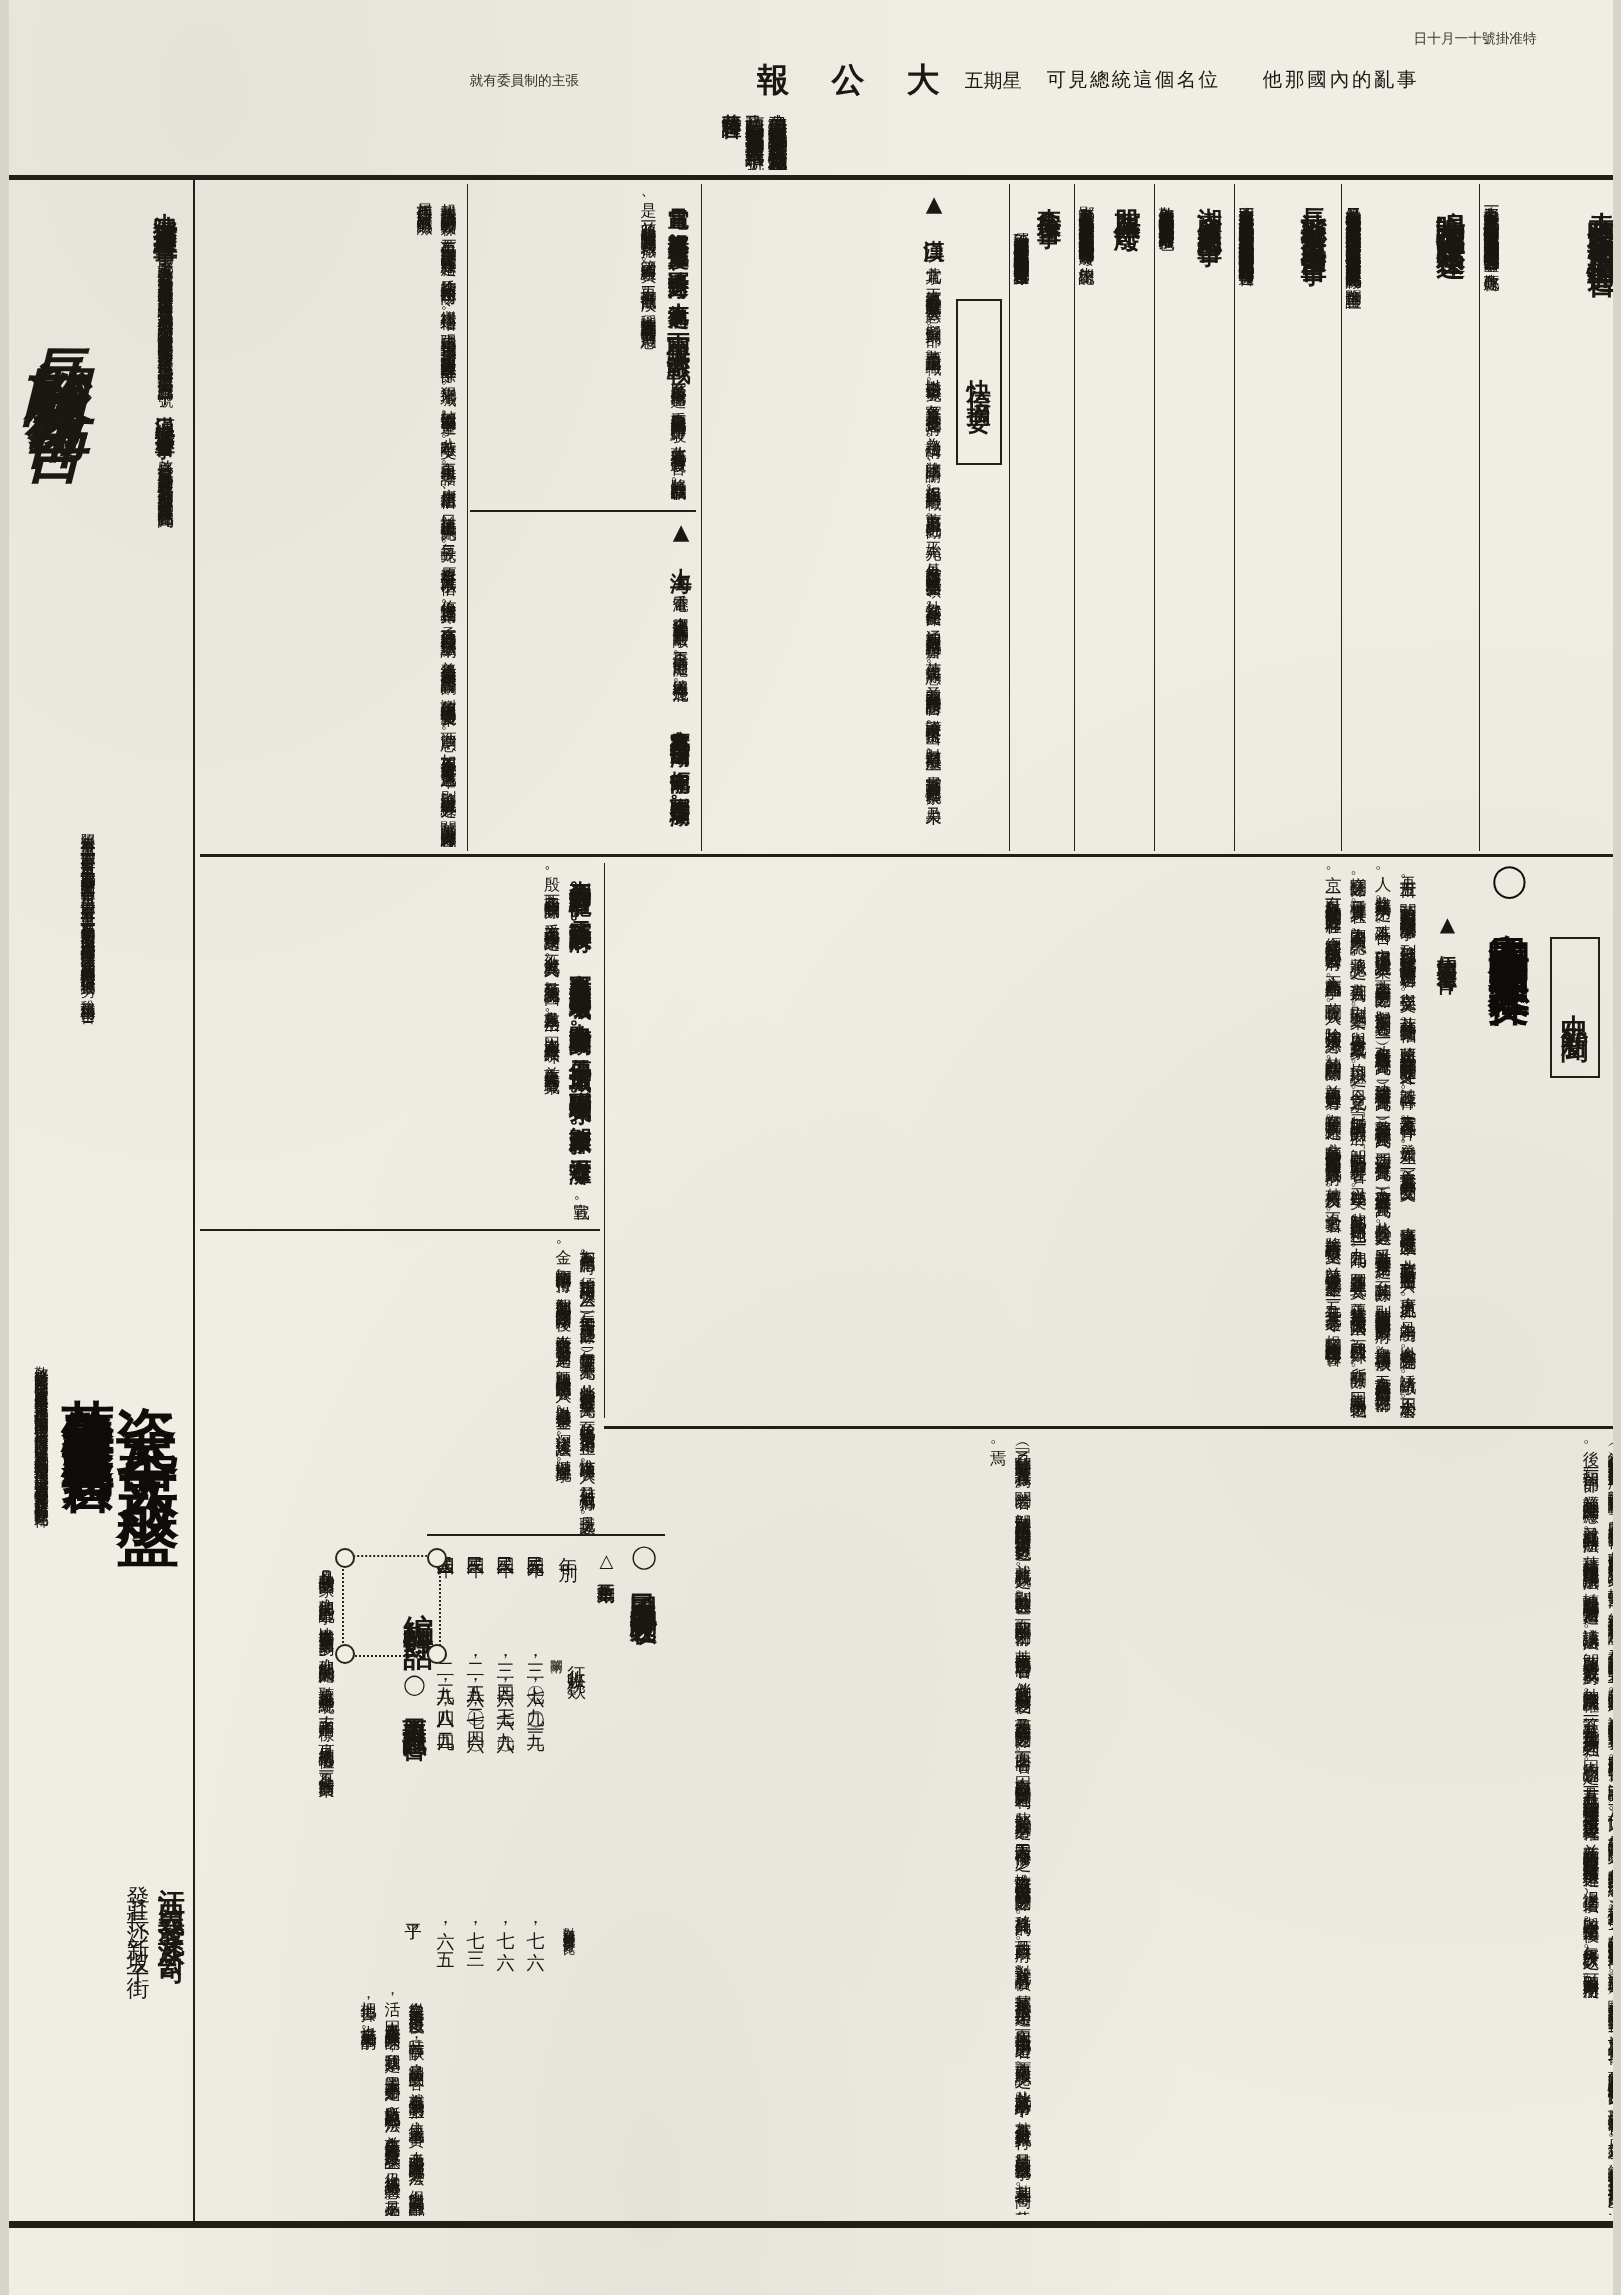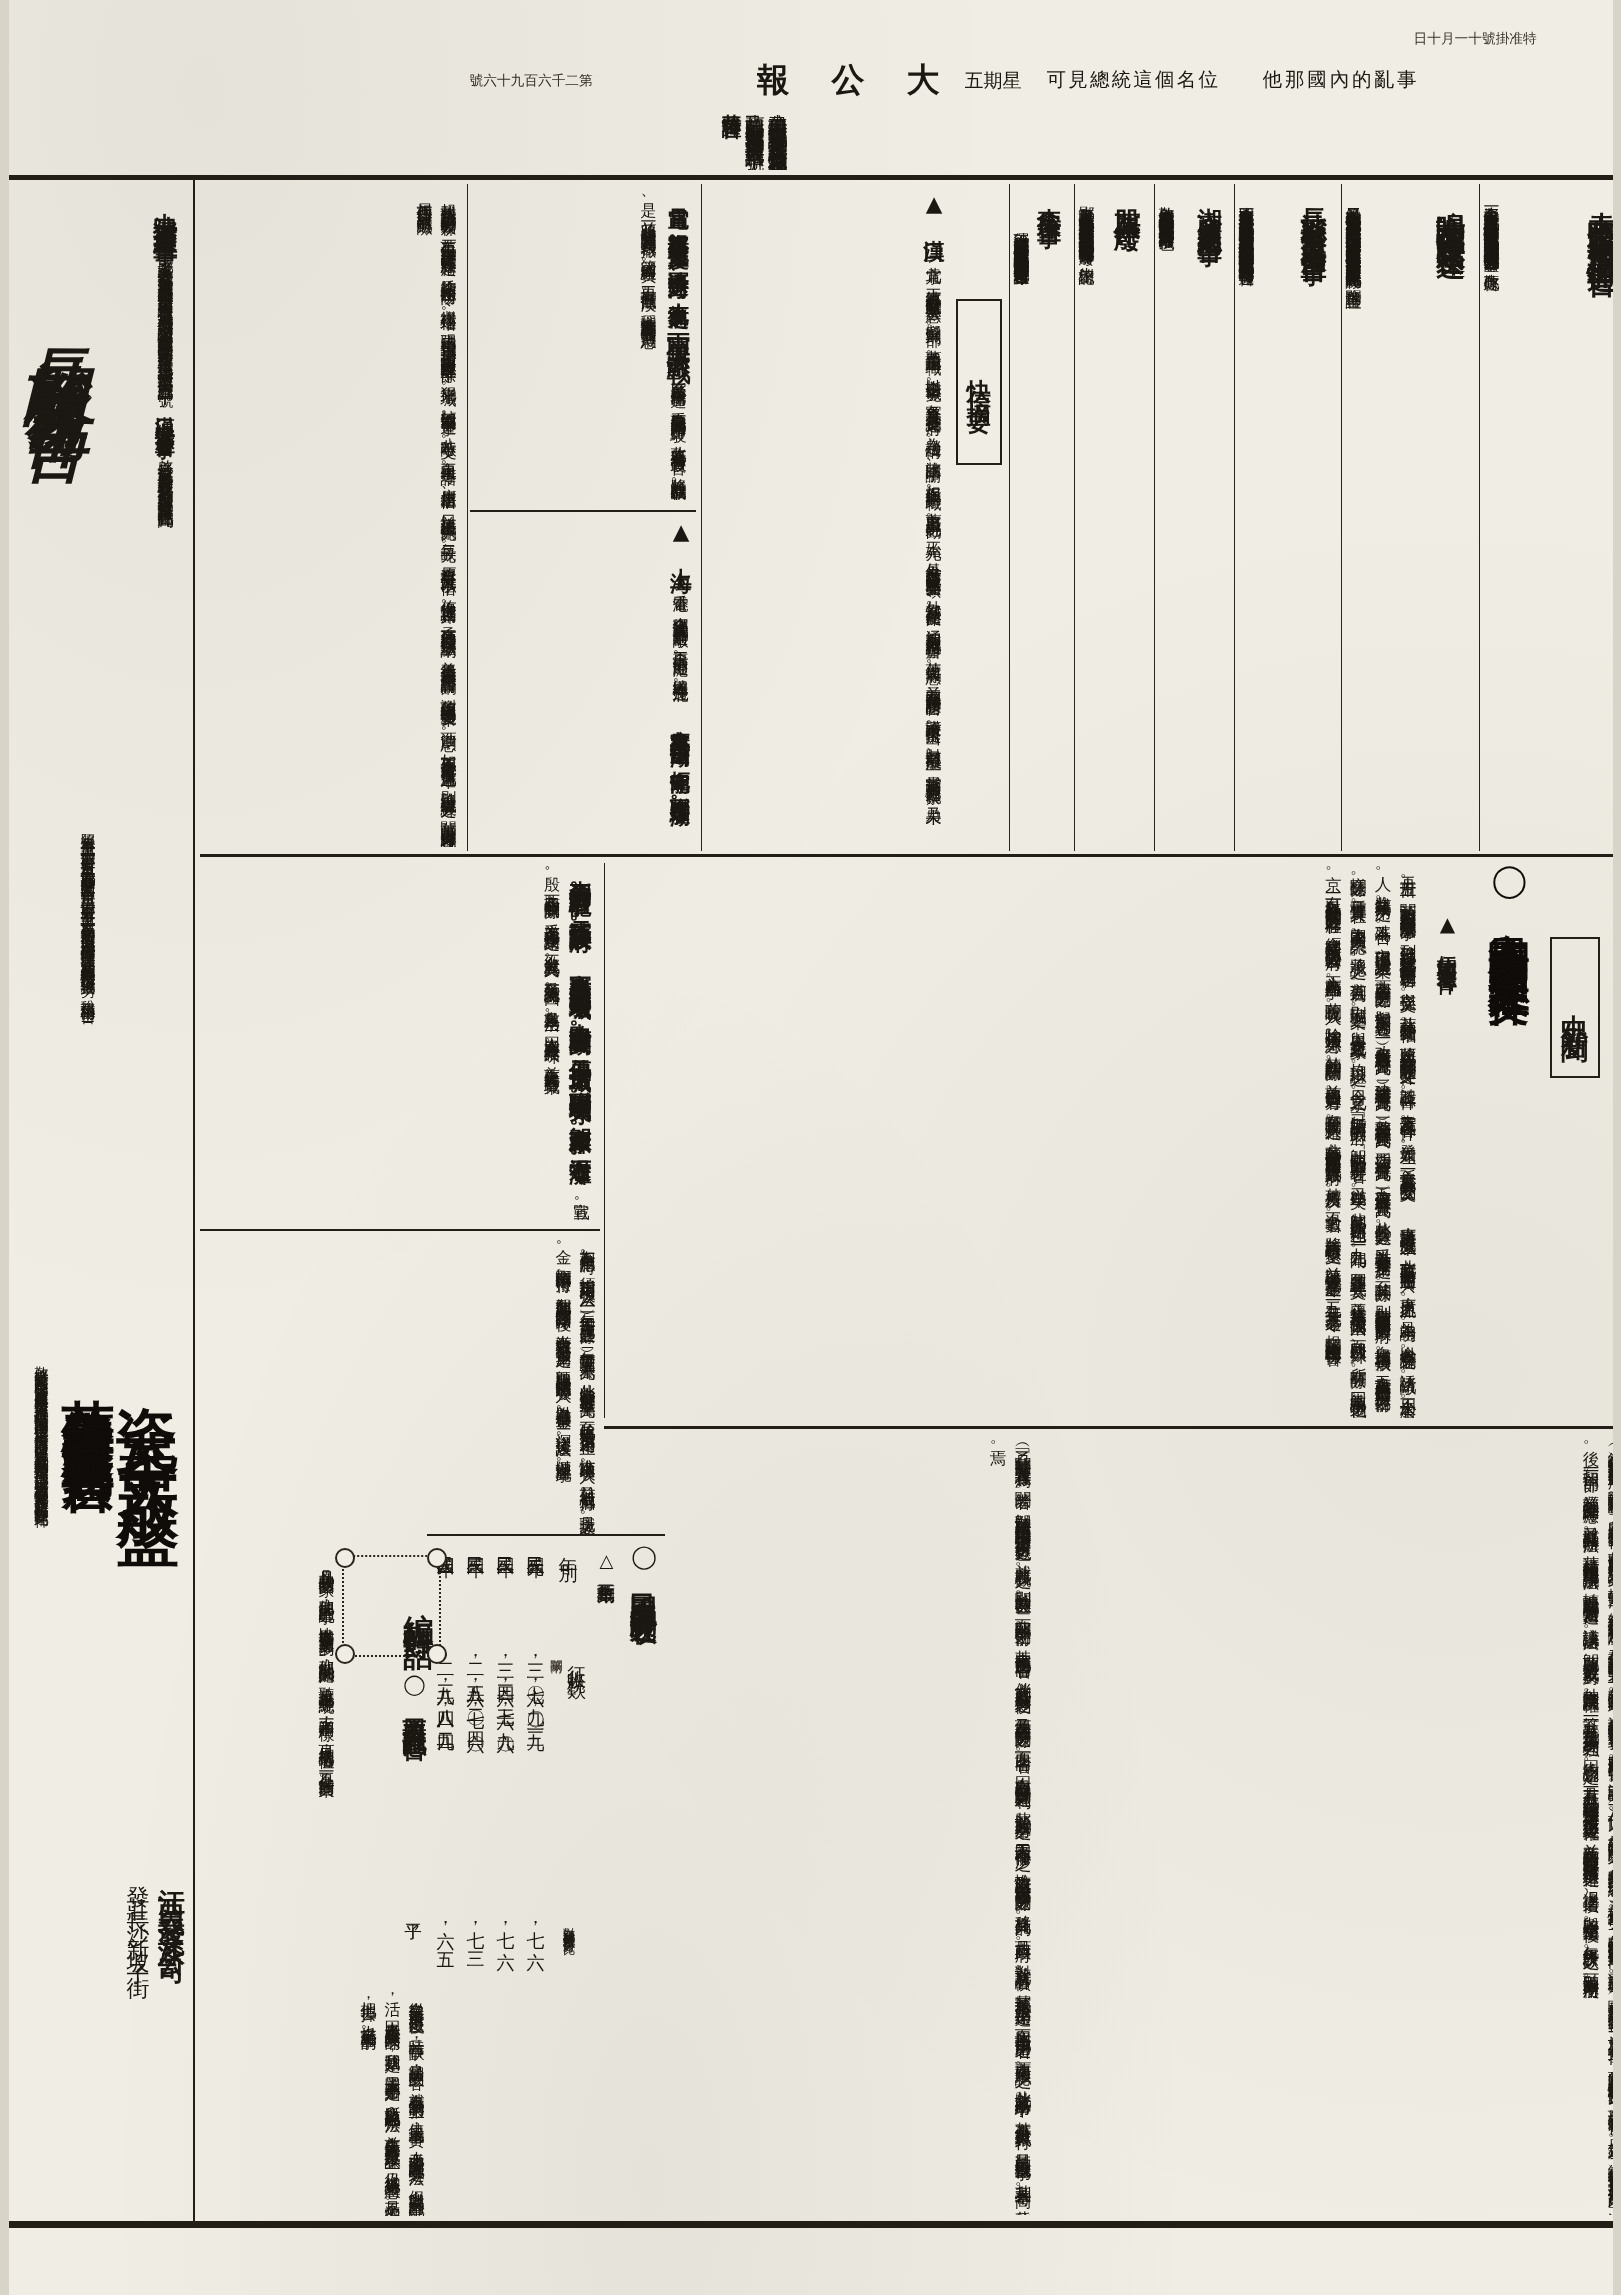--- a/index.html
+++ b/index.html
@@ -39,21 +39,21 @@
 <body>
 
 <div class="page">
   <div class="scan-noise"></div>
 
   <div class="abs rtl-line" style="left:1405px;top:30px;width:195px;font-size:13.7px;color:#3a332a;">日十月一十號掛准特</div>
 
   <div class="abs rtl-line" style="left:1254px;top:66px;width:303px;font-size:19.5px;letter-spacing:2.9px;">他那國內的亂事</div>
   <div class="abs rtl-line" style="left:1038px;top:66px;width:202px;font-size:19.5px;letter-spacing:2.2px;">可見總統這個名位</div>
   <div class="abs rtl-line" style="left:956px;top:68px;width:94px;font-size:19px;">五期星</div>
-  <div class="abs rtl-line" style="left:461px;top:72px;width:238px;font-size:13.7px;color:#352e26;">號六十九百六千二第</div>
+  <div class="abs rtl-line" style="left:461px;top:72px;width:238px;font-size:13.7px;color:#352e26;">就有委員制的主張</div>
   <div class="abs rtl-line bold" style="left:748px;top:58px;width:209px;font-size:33px;letter-spacing:42px;">報公大</div>
 
   <div class="abs flow" style="left:5.8px;top:98px;width:775px;height:72px;font-size:19.5px;line-height:1.18;">
     <span>本公司特用機器提製鵝絨鴨絨可作冬季各色衣料背心被褥椅墊車枕頭及一切禦寒之品能保永久適用現有貨品定價格外克己如蒙賜顧無任歡迎營業事務所長沙府正街四號電話八百十號</span>
     <span class="bold" style="margin-top:5.8px;">怡華公司謹啓</span>
   </div>
 
   <div class="rule-h" style="left:0;top:175px;width:1622px;height:5px;"></div>
   <div class="rule-h" style="left:0;top:2221px;width:1622px;height:6.5px;"></div>
   <div class="rule-v" style="left:184px;top:180px;width:2.2px;height:2041px;"></div>

